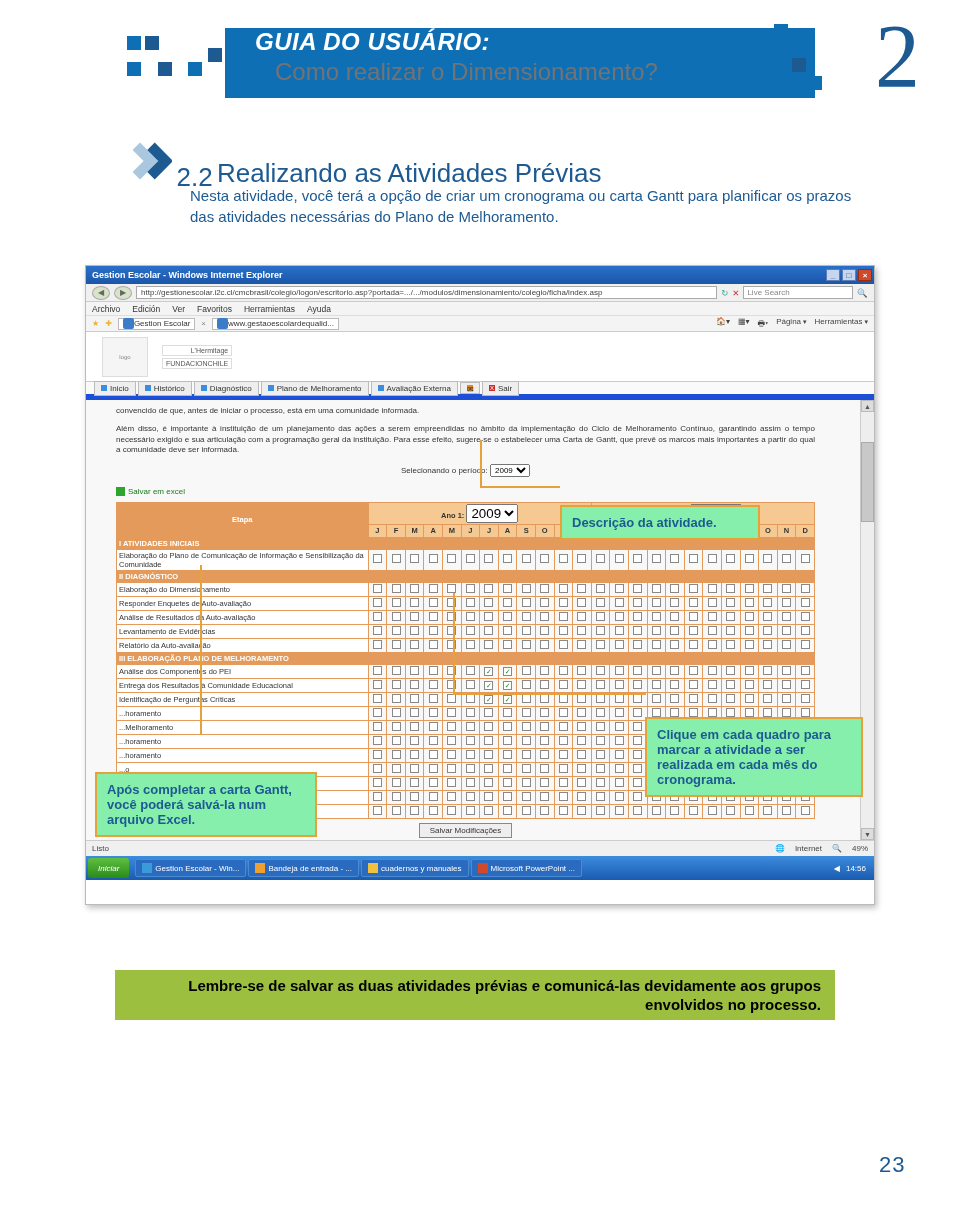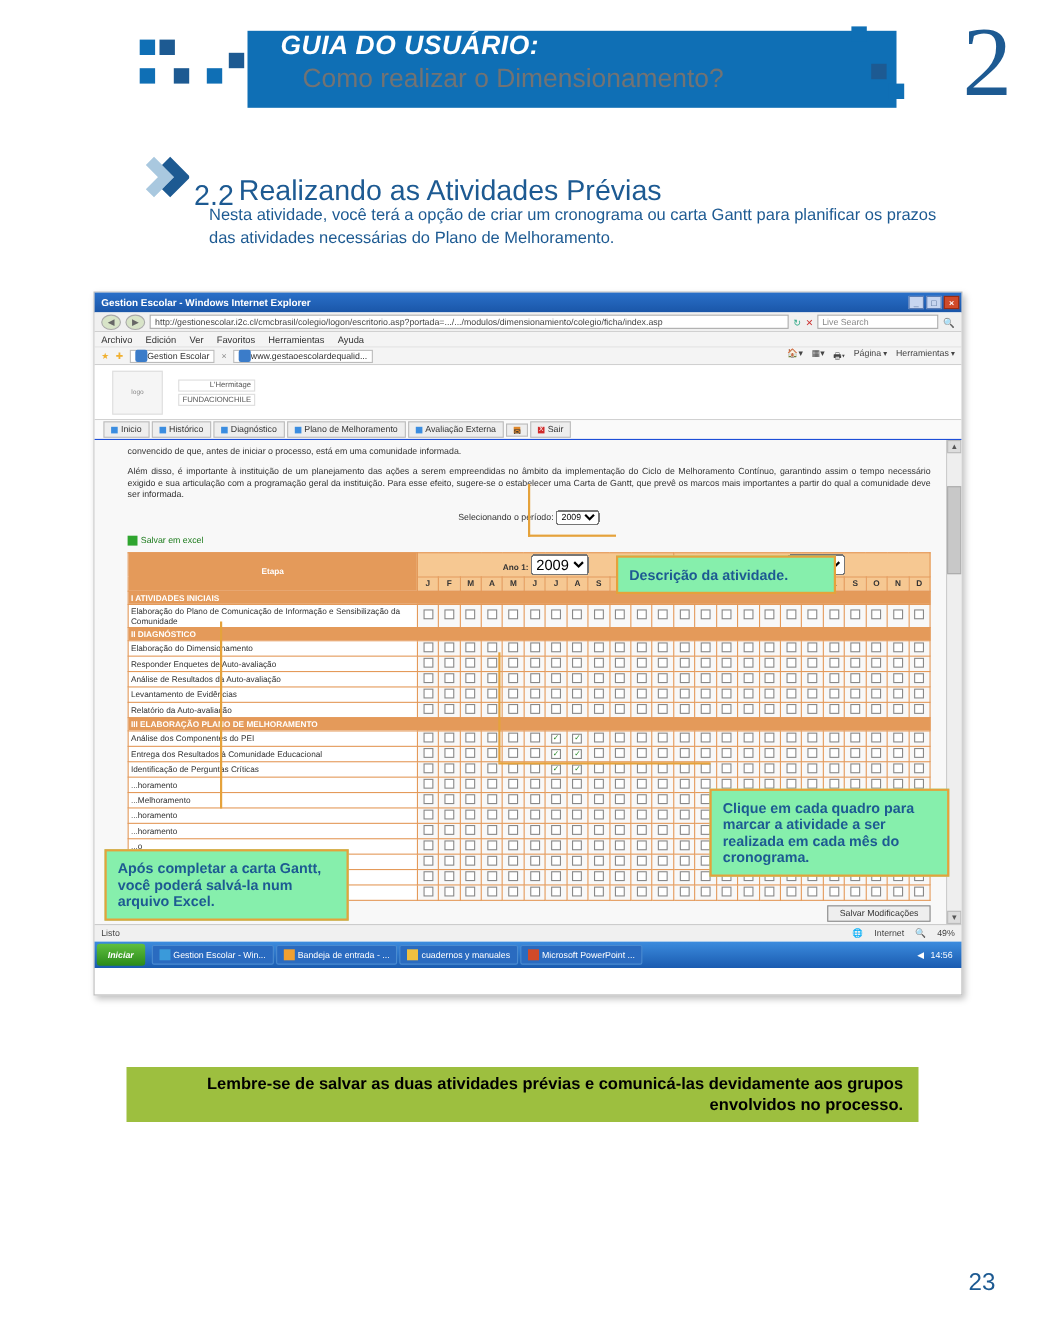--- a/index.html
+++ b/index.html
@@ -39,75 +39,75 @@
 
   
   .app-header { height: 50px; background: #fff; border-bottom: 1px solid #ccc; display: flex; align-items: center; padding: 0 16px; }
   .app-logo { width: 46px; height: 40px; background: #f5f5f5; border: 1px solid #ddd; margin-right: 14px; display: flex; align-items: center; justify-content: center; font-size: 6px; color: #888; }
   .app-title { text-align: center; flex: 1; }
   .app-title .t1 { font-size: 11px; color: #333; }
   .app-title .t2 { font-size: 11px; font-weight: bold; color: #333; }
   .app-partners { display: flex; flex-direction: column; gap: 2px; font-size: 7px; color: #555; text-align: right; }
   .partner { border: 1px solid #ddd; padding: 1px 3px; }
 
-  .app-tabs { height: 18px; background: #fafafa; border-bottom: 1px solid #1d4ed8; display: flex; align-items: center; padding-left: 8px; gap: 2px; font-size: 8px; }
+  .app-tabs { height: 18px; background: #fafafa; border-bottom: 6px solid #1d4ed8; display: flex; align-items: center; padding-left: 8px; gap: 2px; font-size: 8px; }
   .apptab { padding: 2px 6px; border: 1px solid #bbb; background: #eee; color: #333; display: flex; align-items: center; gap: 3px; }
   .tabicon { width: 6px; height: 6px; background: #3b8de0; display: inline-block; }
   .tabicon.env { background: #e0882a; }
   .tabicon.x { background: #d02a2a; color: #fff; font-size: 6px; display: flex; align-items: center; justify-content: center; }
 
-  .content { height: 440px; background: #f8f8f8; overflow: hidden; position: relative; display: flex; }
+  .content { height: 440px; background: #f8f8f8; overflow: hidden; position: relative; display: flex; gap: 31px; }
   .inner { flex: 1; padding: 6px 14px 6px 30px; }
   .paratext { font-size: 8px; color: #333; line-height: 1.3; text-align: justify; margin-bottom: 8px; }
   .period-row { font-size: 8px; color: #333; text-align: center; margin: 6px 0 10px; }
   .period-row select { font-size: 8px; }
   .savex { font-size: 8px; color: #1a7a1a; display: flex; align-items: center; gap: 3px; margin-bottom: 6px; }
   .savex .xic { width: 9px; height: 9px; background: #2fa52f; display: inline-block; }
 
   .gantt-table { width: 100%; border-collapse: collapse; font-size: 7.5px; }
   .gantt-table th, .gantt-table td { border: 1px solid #e49a5a; padding: 1px 2px; }
   .gantt-table thead th { background: #f6c892; color: #333; font-weight: bold; text-align: center; height: 13px; }
   .etapa-col { width: 230px; text-align: left; background: #fff; }
   .etapa-col.hdr { background: #e49a5a; color: #fff; text-align: center; }
   .section-row td { background: #e49a5a; color: #fff; font-weight: bold; font-size: 7.5px; }
   .month-cell { width: 17px; text-align: center; }
   .chk { display: inline-block; width: 9px; height: 9px; border: 1px solid #888; background: #fff; }
   .chk.ck::after { content: "✓"; font-size: 7px; color: #2a8a2a; display: block; line-height: 8px; }
-  .savebtn-row { text-align: right; padding: 4px 0; }
+  .savebtn-row { text-align: center; padding: 4px 0; }
   .savebtn { display: inline-block; padding: 2px 10px; border: 1px solid #888; background: #eee; font-size: 8px; }
 
   .scrollbar { width: 14px; background: #eee; border-left: 1px solid #ccc; display: flex; flex-direction: column; }
   .scrollarr { height: 12px; background: #ddd; border: 1px solid #bbb; display: flex; align-items: center; justify-content: center; font-size: 7px; color: #555; }
   .scrollthumb { flex: 0 0 80px; background: #c8c8c8; border: 1px solid #aaa; margin-top: 30px; }
   .scrollpad { flex: 1; }
 
   .statusbar { height: 16px; background: #f0f0f0; border-top: 1px solid #ccc; display: flex; align-items: center; padding: 0 6px; font-size: 8px; color: #444; }
   .statusbar .right { margin-left: auto; display: flex; gap: 10px; }
 
   .taskbar { height: 24px; background: linear-gradient(#3c8cde,#1a5bb0); display: flex; align-items: center; padding: 0 2px; font-size: 8px; color: #fff; }
-  .startbtn { height: 20px; padding: 0 10px; background: linear-gradient(#5fbf3f,#2a8a1a); border-radius: 3px; display: flex; align-items: center; font-weight: bold; font-style: italic; margin-right: 6px; text-align: center; }
+  .startbtn { height: 20px; padding: 0 10px; background: linear-gradient(#5fbf3f,#2a8a1a); border-radius: 3px; display: flex; align-items: center; font-weight: normal; font-style: italic; margin-right: 6px; text-align: center; }
   .tasktab { height: 18px; padding: 0 6px; background: #2a6bc0; border: 1px solid #4a8bd0; border-radius: 2px; display: flex; align-items: center; gap: 3px; margin-right: 2px; }
   .tasktab .tic { width: 10px; height: 10px; background: #f0c040; display: inline-block; }
   .tasktab.ie .tic { background: #3a9ada; }
   .tasktab.out .tic { background: #f0a030; }
   .tasktab.ppt .tic { background: #d04a2a; }
   .tray { margin-left: auto; display: flex; align-items: center; gap: 6px; padding-right: 6px; font-size: 8px; }
 
   
   .callout { position: absolute; background: #86efac; border: 2px solid #e5a23b; padding: 8px 10px; font-size: 13px; color: #1d5a92; font-weight: bold; margin-top: 37px; }
   .callout.c1 { left: 560px; top: 468px; width: 200px; }
   .callout.c2 { left: 645px; top: 680px; width: 218px; }
   .callout.c3 { left: 95px; top: 735px; width: 222px; }
   .leader { position: absolute; background: #e5a23b; }
 
   
   .tip-bar { position: absolute; left: 115px; top: 970px; width: 720px; height: 50px; background: #9dbf3f; display: flex; align-items: center; justify-content: center; padding: 0 14px; }
   .tip-bar span { color: #000000; font-size: 15px; font-weight: bold; text-align: right; line-height: 1.3; }
 
-  .page-num { position: absolute; right: 55px; bottom: 30px; font-size: 22px; color: #1d5a92; }
+  .page-num { position: absolute; right: 55px; bottom: 30px; font-size: 22px; color: #1d5a92; font-family: Liberation Mono, monospace; }
 </style>
 </head>
 <body>
 
 <div class="header-bar-main"></div>
 <div class="sq blue" style="left:127px;top:36px"></div>
 <div class="sq darkblue" style="left:145px;top:36px"></div>
 <div class="sq blue" style="left:127px;top:62px"></div>
 <div class="sq darkblue" style="left:158px;top:62px"></div>
 <div class="sq blue" style="left:188px;top:62px"></div>

